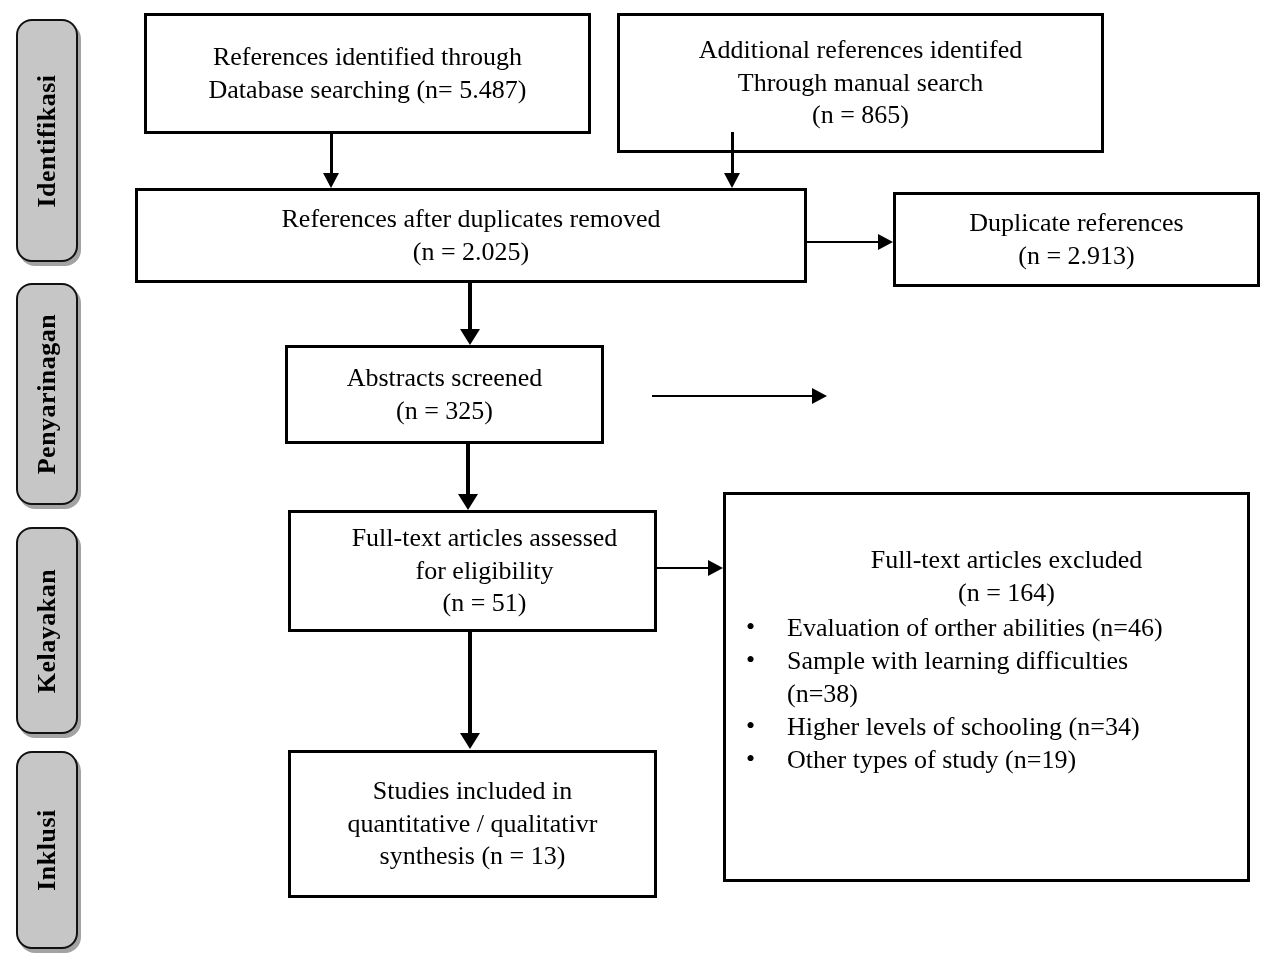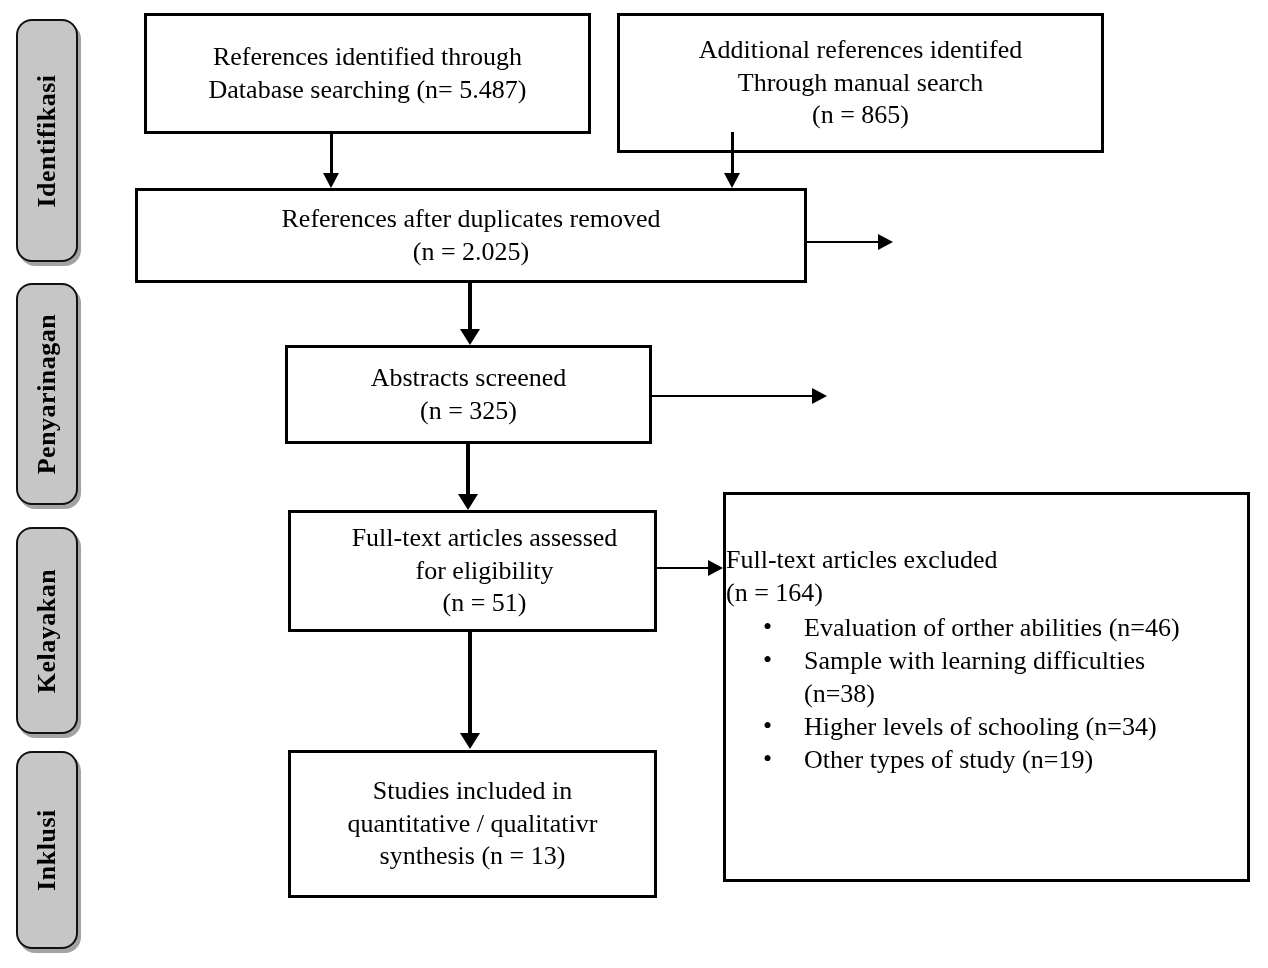--- a/index.html
+++ b/index.html
@@ -58,25 +58,27 @@
   .fbox-list {
     position: absolute;
     background: #ffffff;
     border: 3px solid #000000;
     box-sizing: border-box;
     font-size: 26px;
     line-height: 1.27;
     padding-top: 48px;
   }
   .fbox-list .list-heading {
+    text-align: center;
     white-space: pre-line;
+    padding-left: 40px;
   }
   .fbox-list ul {
     list-style: none;
-    margin: 2px 0 0 17px;
+    margin: 2px 0 0 0;
     padding: 0 10px 0 20px;
   }
   .fbox-list li {
     position: relative;
     padding-left: 41px;
     white-space: pre-line;
   }
   .fbox-list li::before {
     content: "\2022";
     position: absolute;
@@ -135,22 +137,26 @@
   <div class="fbox" style="left:617px; top:13px; width:487px; height:140px;">
     <div class="box-text">Additional references identifed
 Through manual search
 (n = 865)</div>
   </div>
 
   <div class="fbox" style="left:135px; top:188px; width:672px; height:95px;">
     <div class="box-text">References after duplicates removed
 (n = 2.025)</div>
   </div>
-
-  <div class="fbox" style="left:285px; top:345px; width:367px; height:99px;">
+  <div class="fbox" style="left:893px; top:192px; width:367px; height:95px;">
+    <div class="box-text">Duplicate references
+(n = 2.913)</div>
+  </div>
+
+  <div class="fbox" style="left:285px; top:345px; width:319px; height:99px;">
     <div class="box-text">Abstracts screened
 (n = 325)</div>
   </div>
 
   <div class="fbox" style="left:288px; top:510px; width:369px; height:122px;padding-left:24px;">
     <div class="box-text">Full-text articles assessed
 for eligibility
 (n = 51)</div>
   </div>
   <div class="fbox-list" style="left:723px; top:492px; width:527px; height:390px;">

